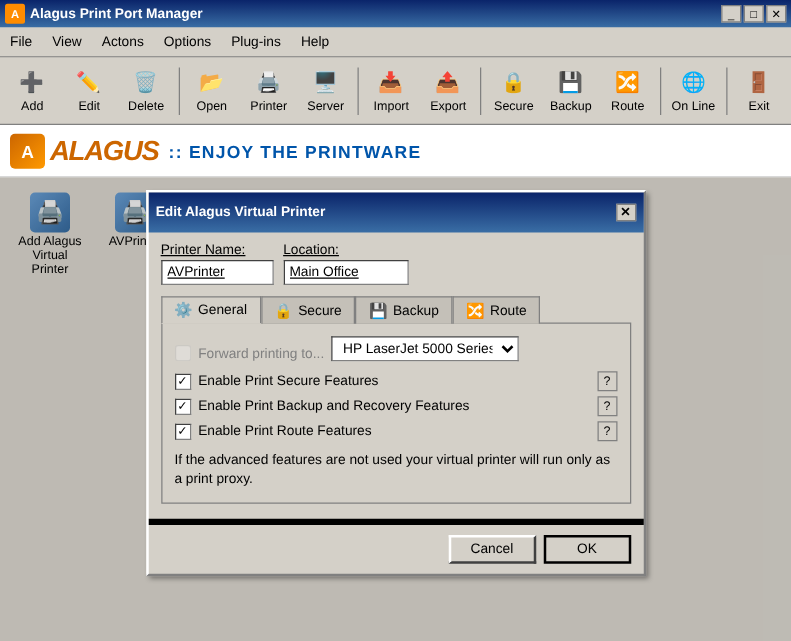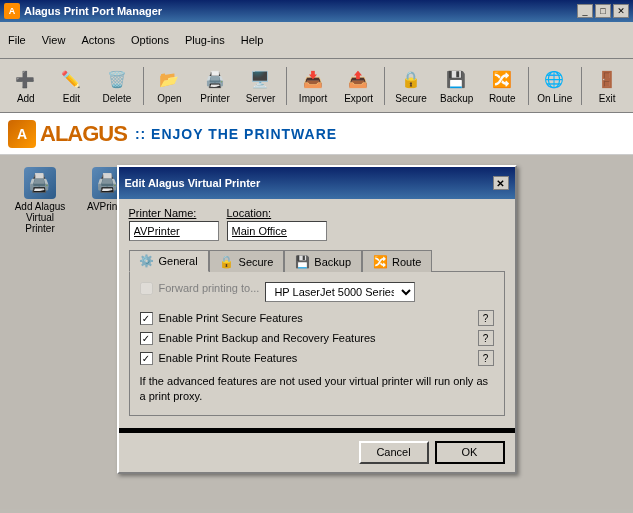--- a/index.html
+++ b/index.html
@@ -59,21 +59,21 @@
     }
     .title-btn.close { background: #d4d0c8; }
 
     
     .menu-bar {
       background: #d4d0c8;
       border-bottom: 1px solid #808080;
       display: flex;
       padding: 2px 4px;
       gap: 8px;
-      height: 37px;
+      height: 24px;
       align-items: center;
     }
     .menu-item {
       font-size: 11px;
       padding: 1px 4px;
       cursor: pointer;
       color: #000;
     }
 
     
@@ -124,20 +124,21 @@
       height: 42px;
       display: flex;
       align-items: center;
       padding: 4px 8px;
       border-bottom: 1px solid #ccc;
     }
     .logo-text {
       font-size: 22px;
       font-weight: bold;
       color: #cc6600;
+      font-style: italic;
       letter-spacing: -1px;
     }
     .logo-tagline {
       font-size: 14px;
       color: #0055aa;
       font-weight: bold;
       letter-spacing: 1px;
       margin-left: 8px;
     }
 
@@ -291,21 +292,21 @@
     
     .tab-panel {
       border: 1px solid #808080;
       background: #d4d0c8;
       padding: 10px;
     }
 
     
     .dropdown-row {
       display: flex;
-      align-items: flex-start;
+      align-items: flex-end;
       gap: 6px;
       margin-bottom: 8px;
     }
     .checkbox-label {
       display: flex;
       align-items: center;
       gap: 4px;
       font-size: 11px;
       color: #808080;
     }

